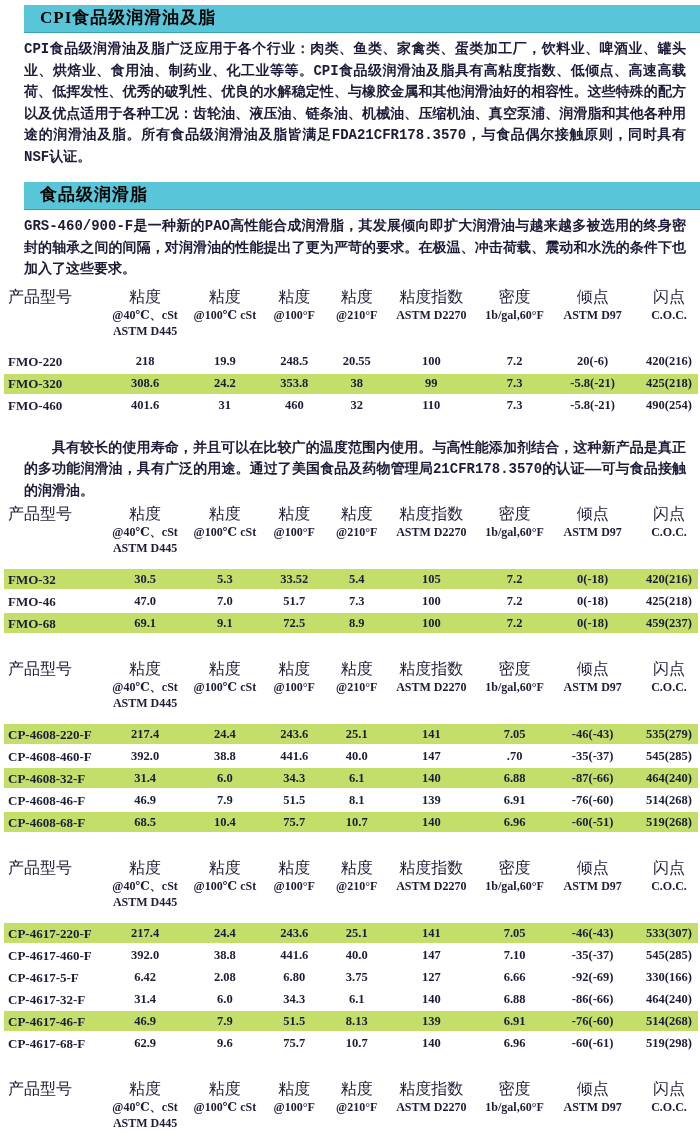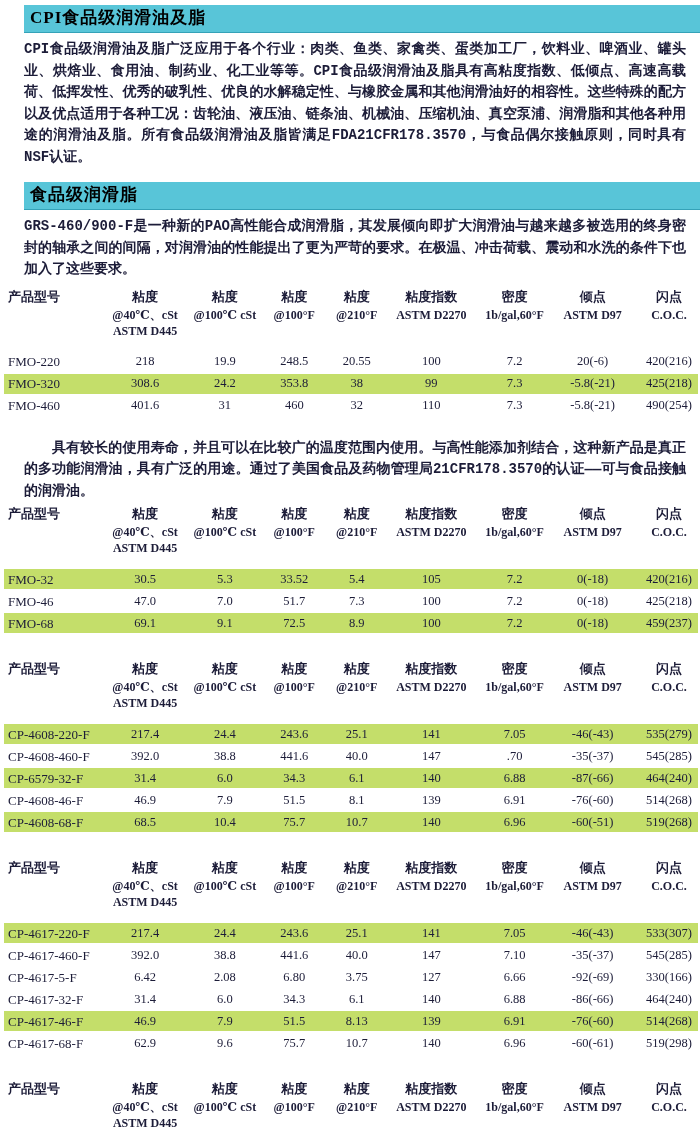--- a/index.html
+++ b/index.html
@@ -6,41 +6,41 @@
   body {
     width:700px; min-height:1134px; background:#ffffff;
     font-family:"Liberation Serif","DejaVu Serif",serif;
     color:var(--ink,#1c1c38);
   }
   .page { padding-top:5px; }
   .bar {
     margin-left:24px; margin-right:0;
     background:var(--bar,#58c5d8);
     color:#000; font-weight:bold; font-size:17px;
-    padding:1px 6px 3px 6px; letter-spacing:1px;
+    padding:1px 6px 3px 16px; letter-spacing:1px;
     border-bottom:1px solid #35a2b8;
   }
   .body-p {
     margin:6px 14px 14px 24px;
     font-weight:bold; font-size:14px; line-height:21.5px;
     text-align:justify;
     font-family:Liberation Mono, monospace;
   }
   .indent { text-indent:2em; margin-top:22px; margin-bottom:2px; }
   .tbl { margin:0 2px 0 4px; }
   .tbl.gap { margin-top:26px; }
   .thead { display:flex; align-items:flex-start; margin-bottom:13px; }
   .hcell { text-align:center; }
   .hcell.c0 { text-align:left; padding-left:4px; }
-  .l1 { display:block; font-size:13px; font-weight:bold; line-height:20px; }
+  .l1 { display:block; font-size:16px; font-weight:normal; line-height:20px; }
   .l2, .l3 { display:block; font-size:12px; font-weight:bold; line-height:16px; }
   .trow {
     display:flex; align-items:center;
     padding:2.5px 0; margin-bottom:2px;
-    font-size:12.5px; font-weight:normal; line-height:15px;
+    font-size:12.5px; font-weight:bold; line-height:15px;
   }
   .trow.hl { background:var(--hl,#c4de6a); }
   .cell { text-align:center; }
   .cell.model { text-align:left; padding-left:4px; font-size:13px; }
   
   .c0 { flex:0 0 13.5%; }
   .c1 { flex:0 0 12.5%; }
   .c2 { flex:0 0 10.5%; }
   .c3 { flex:0 0 9.5%; }
   .c4 { flex:0 0 8.5%; }
@@ -271,21 +271,21 @@
         <div class="cell c1">392.0</div>
         <div class="cell c2">38.8</div>
         <div class="cell c3">441.6</div>
         <div class="cell c4">40.0</div>
         <div class="cell c5">147</div>
         <div class="cell c6">.70</div>
         <div class="cell c7">-35(-37)</div>
         <div class="cell c8">545(285)</div>
       </div>
       <div class="trow hl">
-        <div class="cell model c0">CP-6579-32-F</div>
+        <div class="cell model c0">CP-4608-32-F</div>
         <div class="cell c1">31.4</div>
         <div class="cell c2">6.0</div>
         <div class="cell c3">34.3</div>
         <div class="cell c4">6.1</div>
         <div class="cell c5">140</div>
         <div class="cell c6">6.88</div>
         <div class="cell c7">-87(-66)</div>
         <div class="cell c8">464(240)</div>
       </div>
       <div class="trow">

